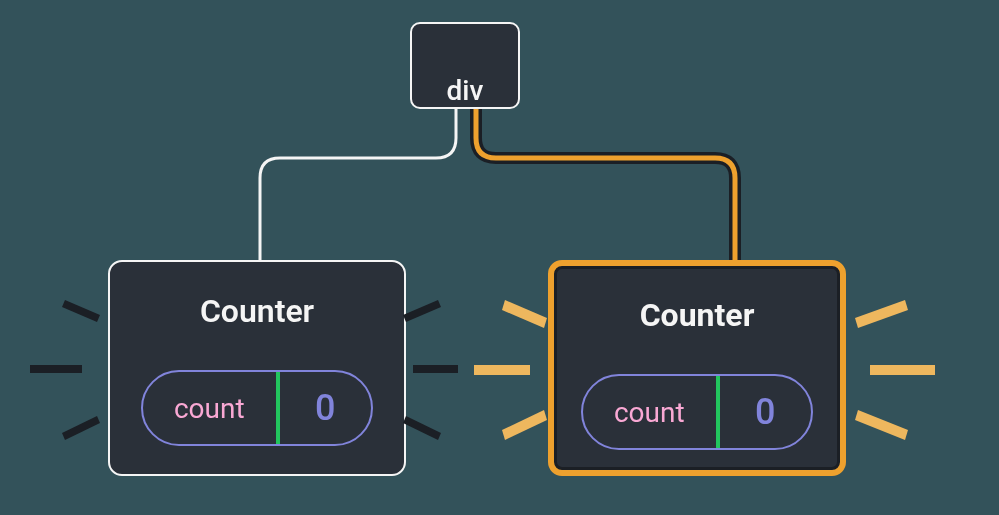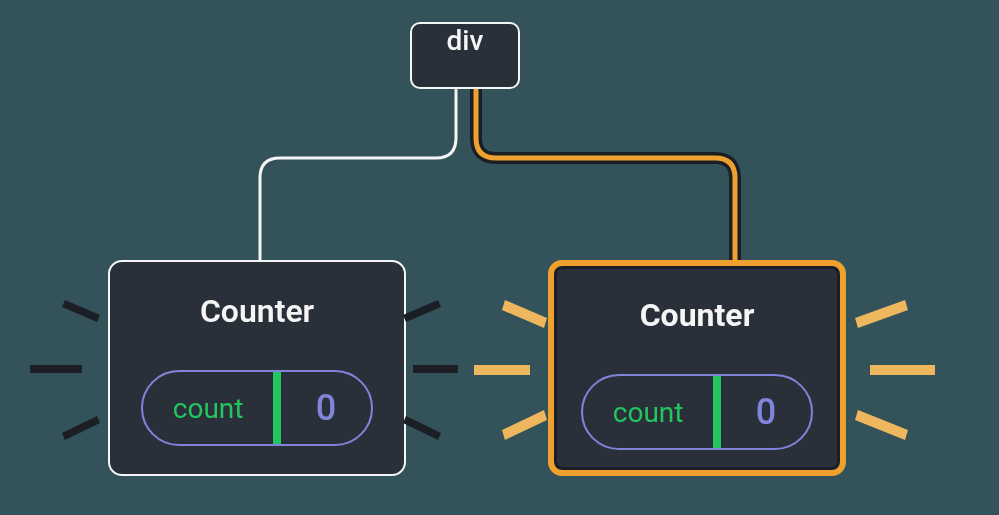--- a/index.html
+++ b/index.html
@@ -9,26 +9,26 @@
     background: #33525a;
     font-family: -apple-system, BlinkMacSystemFont, "Segoe UI", Roboto, sans-serif;
     position: relative;
     overflow: hidden;
   }
   .root-node {
     position: absolute;
     left: 410px;
     top: 22px;
     width: 110px;
-    height: 67px;
+    height: 87px;
     background: #2a3039;
     border: 2px solid #f5f5f5;
     border-radius: 10px;
     display: flex;
-    align-items: flex-start;
+    align-items: flex-end;
     justify-content: center;
     color: #f5f5f5;
     font-size: 28px;
     font-weight: 500;
   }
   .counter-node {
     position: absolute;
     width: 298px;
     height: 216px;
     background: #2a3039;
@@ -63,23 +63,23 @@
     border-radius: 40px;
     display: flex;
     align-items: stretch;
     overflow: hidden;
   }
   .pill-label {
     flex: 1.45;
     display: flex;
     align-items: center;
     justify-content: center;
-    color: #22c55e;
+    color: #f9a8d4;
     font-size: 28px;
-    border-right: 8px solid #22c55e;
+    border-right: 4px solid #22c55e;
   }
   .pill-value {
     flex: 1;
     display: flex;
     align-items: center;
     justify-content: center;
     color: #8184db;
     font-size: 36px;
     font-weight: 500;
   }

